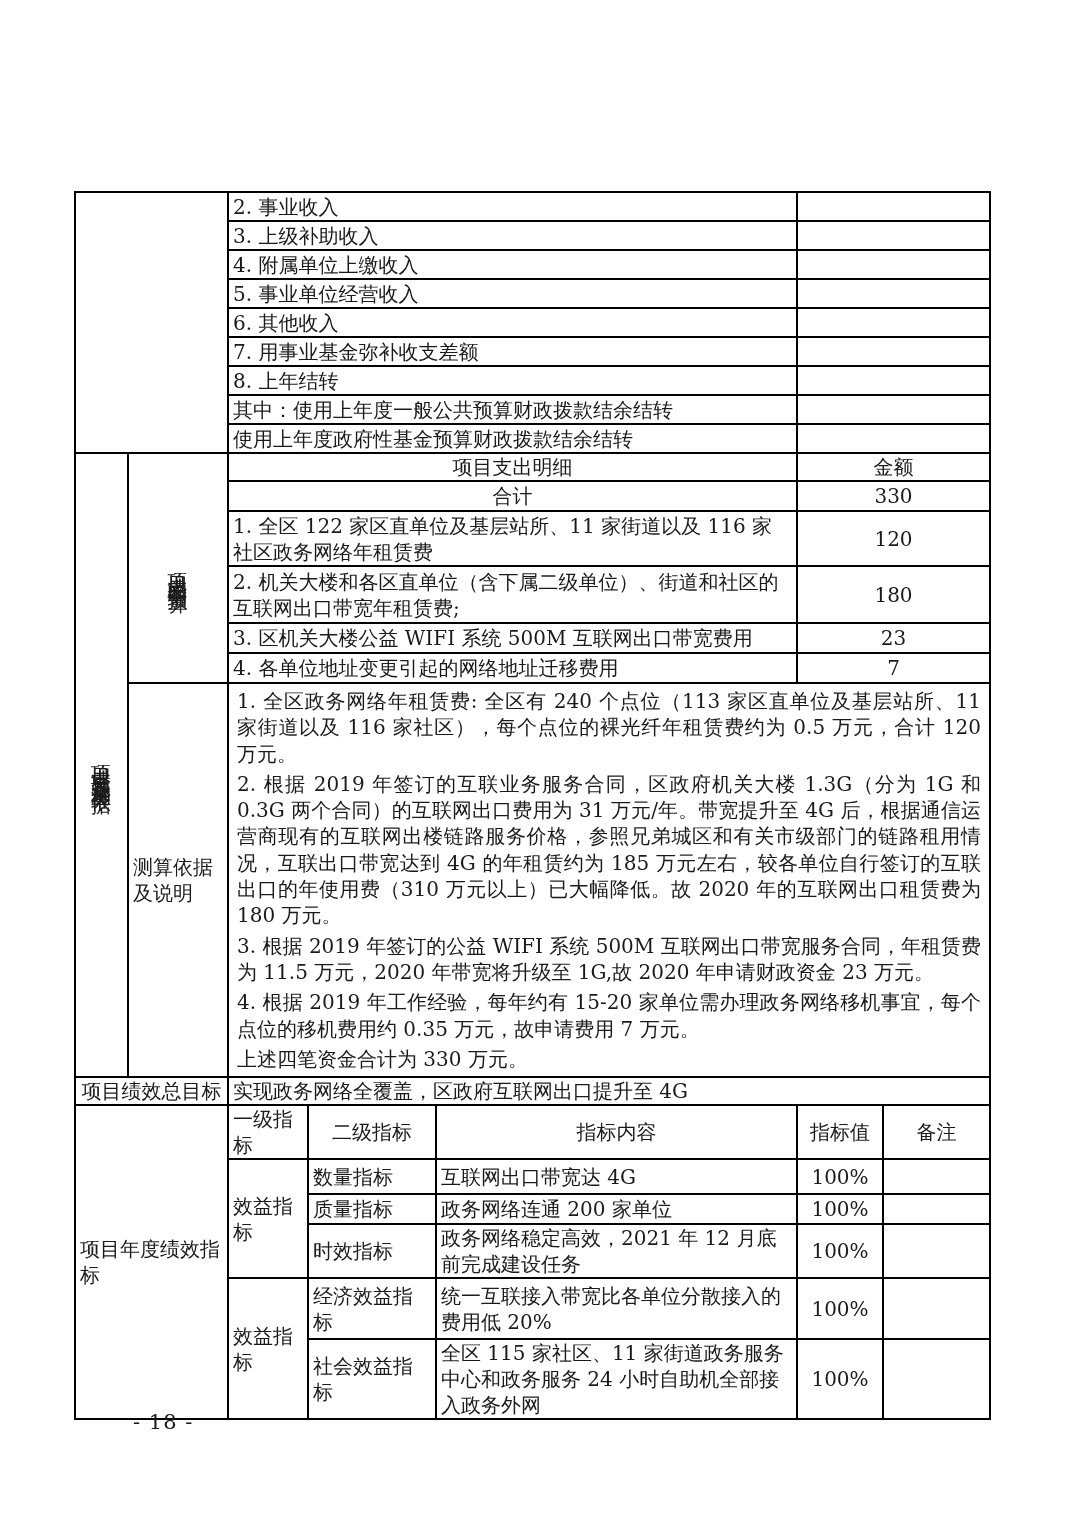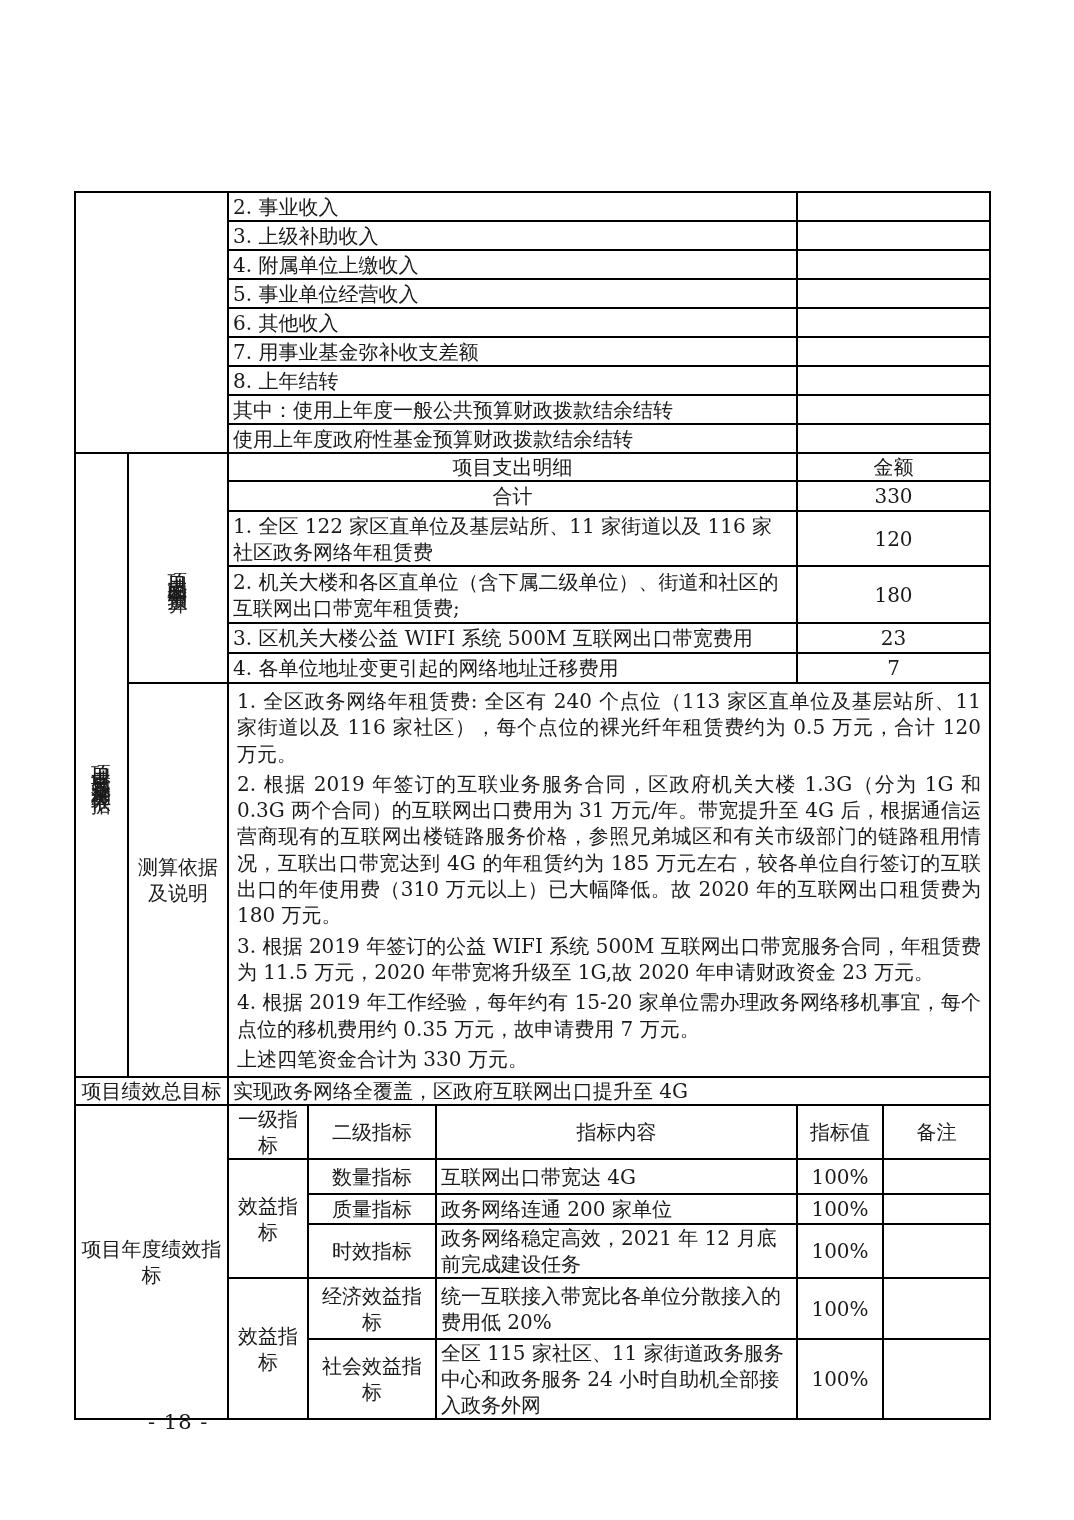--- a/index.html
+++ b/index.html
@@ -20,23 +20,23 @@
   td.item{text-align:left;padding-left:5px;}
   td.ind1{padding-left:26px;}
   td.ind2{padding-left:90px;}
   td.vcell{text-align:center;padding:0;}
   .vtext{
     display:inline-block;writing-mode:vertical-rl;text-orientation:upright;
     letter-spacing:3px;line-height:1;vertical-align:middle;
   }
   td.basis{vertical-align:top;padding:3px 6px 0 6px;}
   td.basis p{margin:4px;text-align:justify;line-height:26.3px;font-size:20px;}
-  td.wraplabel{text-align:center;padding:0 6px;line-height:25px;}
+  td.wraplabel{text-align:left;padding:0 6px;line-height:25px;}
   .footer{
-    position:absolute;left:148px;top:1410px;font-size:21px;color:#1a1a1a;
+    position:absolute;left:133px;top:1410px;font-size:21px;color:#1a1a1a;
     letter-spacing:1px;
   }
 </style>
 </head>
 <body>
 
 <div class="doc-table-wrap">
 <table class="doc">
   <colgroup>
     <col style="width:53px">

